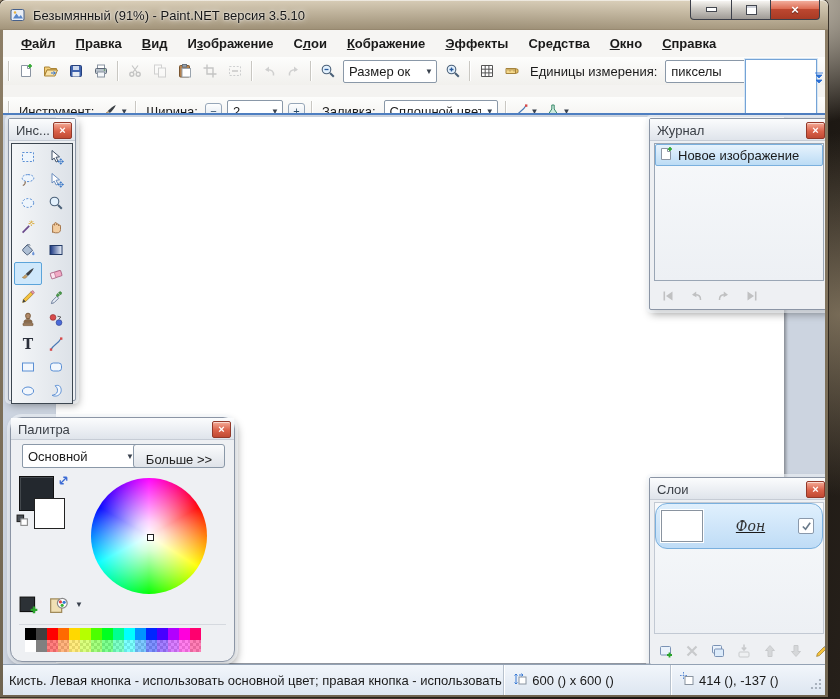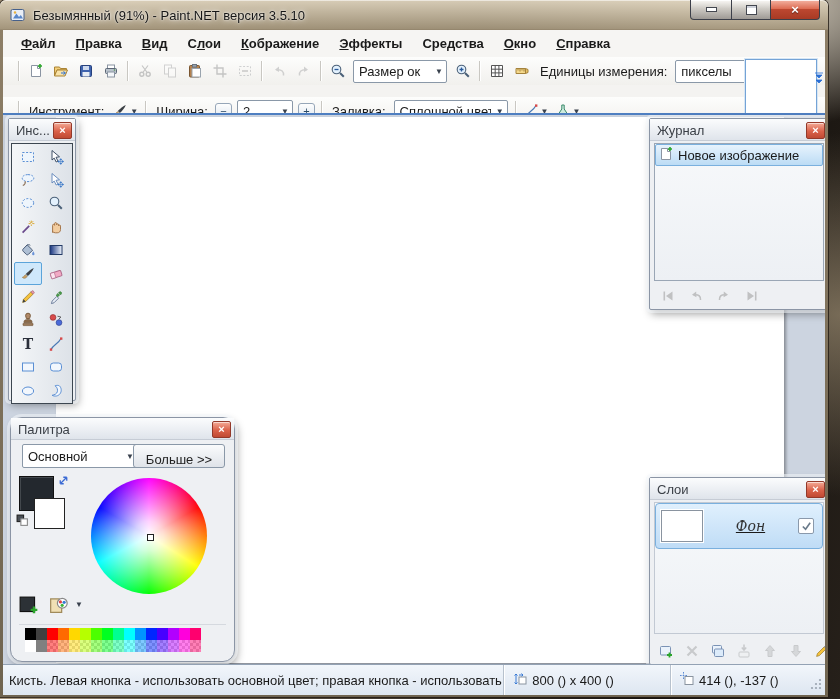--- a/index.html
+++ b/index.html
@@ -30,21 +30,21 @@
   .wbtn.close{width:48px;border-left:none;border-radius:0 0 4px 0;
         background:linear-gradient(180deg,#f4b4a4,#dd6d54 45%,#bc4730 50%,#a83a24);}
   .glyph-min{width:9px;height:3px;background:#fff;border:1px solid #44474f;}
   .glyph-max{width:9px;height:8px;border:1px solid #44474f;background:#fff;box-shadow:inset 0 2px 0 #cfd2da;}
   .glyph-close{color:#fff;font-weight:bold;font-size:13px;line-height:1;text-shadow:0 1px 1px rgba(0,0,0,.5);}
   
   #client{position:absolute;left:3px;top:30px;right:3px;bottom:2px;background:#f4f3f1;overflow:hidden;}
   #menubar{position:absolute;left:0;top:0;right:0;height:27px;background:#f6f5f3;display:flex;align-items:center;padding-left:8px;}
   .menu-item{padding:5px 10px;cursor:default;white-space:nowrap;font-weight:bold;}
   .menu-item .mkey{text-decoration:underline;}
-  .tbar{position:absolute;left:0;right:0;display:flex;align-items:center;padding-left:11px;background:linear-gradient(180deg,#fdfdfc,#f1f0ed);}
+  .tbar{position:absolute;left:0;right:0;display:flex;align-items:center;padding-left:1px;background:linear-gradient(180deg,#fdfdfc,#f1f0ed);}
   #tbar1{top:27px;height:28px;}
   #tbar2{top:55px;height:28px;border-bottom:1px solid #e2e0dc;margin-top:12px;}
   .tsep{width:1px;height:20px;background:#c9c7c2;box-shadow:1px 0 0 #fff;margin:0 4px;flex:0 0 auto;}
   .tbtn{width:25px;height:24px;display:flex;align-items:center;justify-content:center;border-radius:3px;flex:0 0 auto;}
   .tbtn.disabled{opacity:.38;filter:grayscale(85%);}
   .tlabel{margin:0 5px 0 6px;white-space:nowrap;}
   .combo{height:21px;background:#fff;border:1px solid #8a98a8;border-radius:2px;display:flex;align-items:center;
          padding:0 3px 0 5px;margin:0 3px;overflow:hidden;flex:0 0 auto;}
   .combo .cval{white-space:nowrap;overflow:hidden;flex:1 1 auto;}
   .combo .carr{flex:0 0 auto;margin-left:5px;font-size:8px;color:#39414d;}
@@ -77,21 +77,21 @@
   #history-panel{left:646px;top:88px;width:178px;height:190px;}
   #history-list{position:absolute;left:4px;right:4px;top:24px;bottom:28px;border:1px solid #9aa6b5;
                 background:linear-gradient(#f7f9fb,#edf0f4);}
   .hitem{height:20px;display:flex;align-items:center;padding-left:2px;gap:4px;}
   .hitem.selected{background:linear-gradient(#e7f3fd,#bcdcf5);border:1px solid #7ab0de;border-radius:2px;}
   #history-nav{position:absolute;left:8px;bottom:4px;display:flex;gap:8px;}
   .hnav{width:20px;height:18px;display:flex;align-items:center;justify-content:center;opacity:.5;filter:grayscale(100%);}
   #layers-panel{left:646px;top:447px;width:178px;height:186px;}
   #layers-list{position:absolute;left:4px;right:4px;top:24px;bottom:30px;background:linear-gradient(#f7f9fb,#edf0f4);border:1px solid #c2c9d3;}
   .lrow{height:44px;display:flex;align-items:center;}
-  .lrow.selected{background:linear-gradient(#e0f0fd,#bfdcf6);border:1px solid #7ab0de;border-radius:4px;text-decoration:underline;}
+  .lrow.selected{background:linear-gradient(#e0f0fd,#bfdcf6);border:1px solid #7ab0de;border-radius:12px;text-decoration:underline;}
   .lthumb{width:40px;height:30px;background:#fff;border:1px solid #8a94a0;margin-left:5px;box-shadow:0 0 0 1px #fff;}
   .lname{flex:1;text-align:center;font-family:"DejaVu Serif","Liberation Serif",serif;font-style:italic;font-size:14px;color:#333;}
   .lcheck{width:14px;height:14px;background:#fff;border:1px solid #8a99ab;border-radius:2px;margin-right:8px;
           display:flex;align-items:center;justify-content:center;}
   #layers-btns{position:absolute;left:5px;bottom:3px;display:flex;gap:5px;}
   .lbtn{width:21px;height:20px;display:flex;align-items:center;justify-content:center;}
   .lbtn.disabled{opacity:.4;filter:grayscale(90%);}
   
   #palette-panel{left:7px;top:387px;width:223px;height:243px;border-radius:12px;}
   #pal-body{position:absolute;left:0;top:20px;right:0;bottom:0;}
@@ -154,20 +154,21 @@
           <span class="glyph-close">×</span>
         </div>
     </div>
   </div>
 
   <div id="client">
     <div id="menubar">
         <div class="menu-item"><span></span><span class="mkey">Ф</span><span>айл</span></div>
         <div class="menu-item"><span></span><span class="mkey">П</span><span>равка</span></div>
         <div class="menu-item"><span></span><span class="mkey">В</span><span>ид</span></div>
+        <div class="menu-item"><span>И</span><span class="mkey">з</span><span>ображение</span></div>
         <div class="menu-item"><span>С</span><span class="mkey">л</span><span>ои</span></div>
         <div class="menu-item"><span></span><span class="mkey">К</span><span>ображение</span></div>
         <div class="menu-item"><span></span><span class="mkey">Э</span><span>ффекты</span></div>
         <div class="menu-item"><span>Сре</span><span class="mkey">д</span><span>ства</span></div>
         <div class="menu-item"><span></span><span class="mkey">О</span><span>кно</span></div>
         <div class="menu-item"><span></span><span class="mkey">С</span><span>правка</span></div>
       </div>
     <div id="tbar1" class="tbar">
         <div class="tsep"></div>
         <div class="tbtn">
@@ -733,21 +734,21 @@
     </div>
 
     <div id="statusbar">
       <div id="status-msg">Кисть. Левая кнопка - использовать основной цвет; правая кнопка - использовать дополнительн</div>
       <div class="ssep"></div>
       <div id="seg-size" class="sseg">
         <span><svg width="16" height="16" viewBox="0 0 16 16">
               <path d="M4 3v10M2.5 4.5L4 3l1.5 1.5M2.5 11.5L4 13l1.5-1.5M7 4h4M9.5 2.5L11 4 9.5 5.5" stroke="#3a7ad4" fill="none"></path>
               <rect x="7" y="6" width="7" height="7" fill="#fff" stroke="#8a94a0"></rect>
             </svg></span>
-        <span>800 () x 400 ()</span>
+        <span>600 () x 600 ()</span>
       </div>
       <div class="ssep"></div>
       <div id="seg-pos" class="sseg">
         <span><svg width="16" height="16" viewBox="0 0 16 16">
               <rect x="6" y="5.5" width="8" height="8" fill="#fff" stroke="#8a94a0"></rect>
               <path d="M4.5 1v7M1 4.5h7" stroke="#5a8ad4" stroke-dasharray="1.6 1.1"></path>
             </svg></span>
         <span>414 (), -137 ()</span>
       </div>
       <div id="grip">

